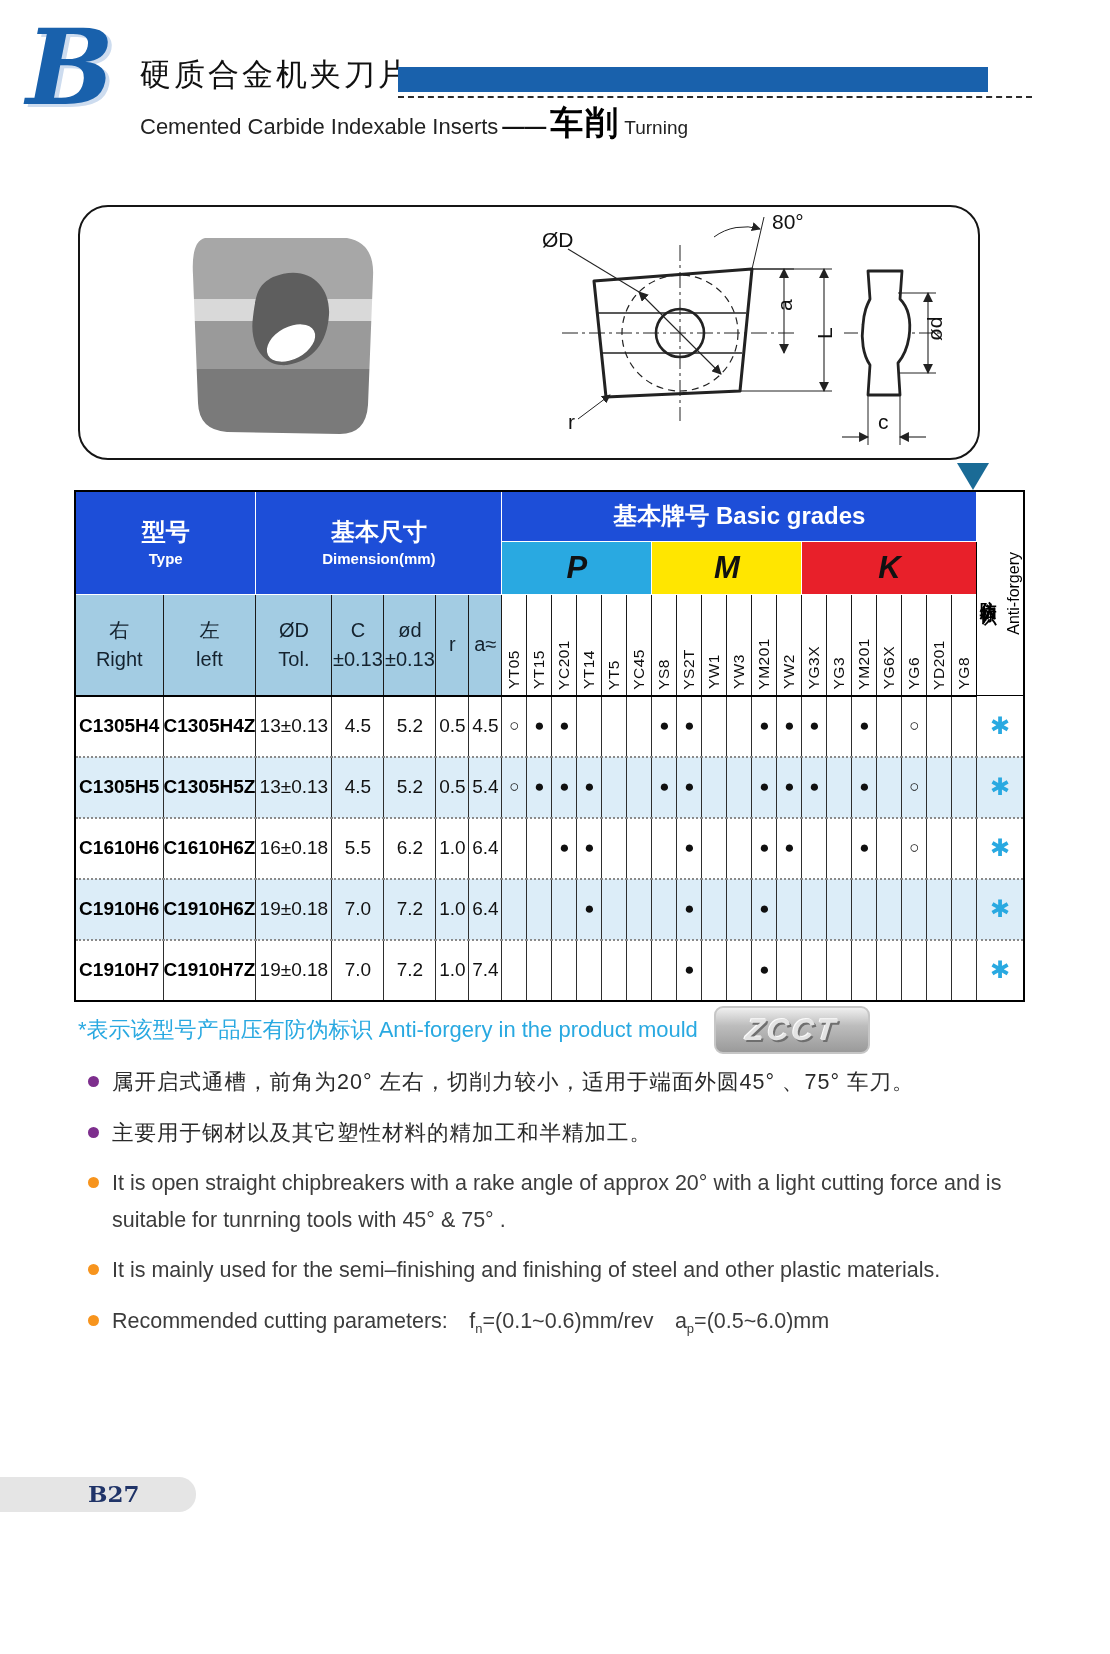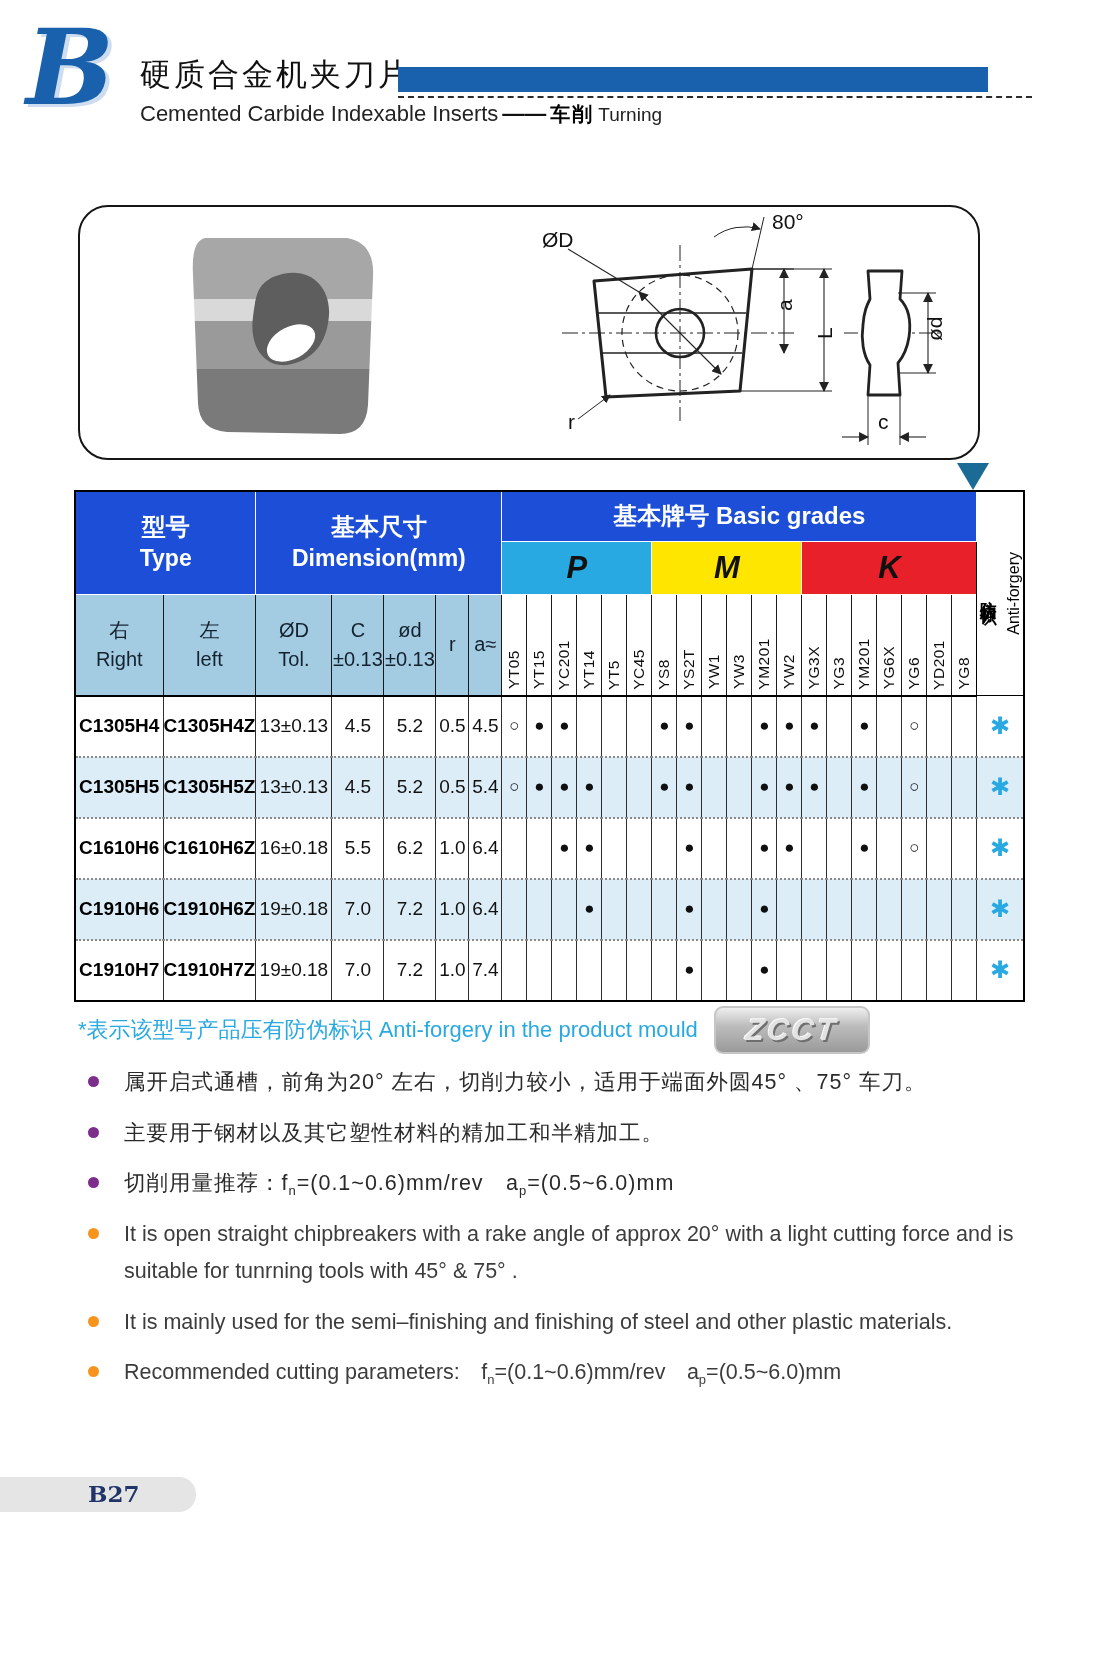--- a/index.html
+++ b/index.html
@@ -10,40 +10,40 @@
   .logo-b{position:absolute;left:26px;top:16px;font-family:"DejaVu Serif",serif;
           font-style:italic;font-weight:bold;font-size:104px;line-height:1;color:#1961ac;
           text-shadow:4px 3px 0 #cddcef;}
   .title-zh{position:absolute;left:140px;top:54px;font-size:31px;font-weight:normal;
             letter-spacing:3px;color:#101010;}
   .header-bar{position:absolute;left:398px;top:67px;width:590px;height:25px;background:#1961ac;}
   .header-dash{position:absolute;left:398px;top:96px;width:634px;border-top:2.5px dashed #2b2b2b;}
   .subtitle{position:absolute;left:140px;top:101px;display:flex;align-items:baseline;gap:4px;}
   .subtitle .en{font-size:22px;color:#222;}
   .subtitle .dash{font-size:22px;font-weight:bold;color:#111;}
-  .subtitle .zh{font-size:20px;font-weight:bold;color:#000;letter-spacing:2px;}
+  .subtitle .zh{font-size:33px;font-weight:bold;color:#000;letter-spacing:2px;}
   .subtitle .tail{font-size:19px;color:#222;}
 
   
   .draw-box{position:absolute;left:78px;top:205px;width:898px;height:251px;
             border:2.5px solid #151515;border-radius:30px;background:#fff;}
   .draw-box svg{position:absolute;left:0;top:0;}
   svg text{font-family:"Liberation Sans",sans-serif;fill:#111;}
 
   .tri-marker{position:absolute;left:957px;top:463px;width:0;height:0;
               border-left:16px solid transparent;border-right:16px solid transparent;
               border-top:27px solid #1a6b96;}
 
   
   table.spec{position:absolute;left:74px;top:490px;border-collapse:collapse;table-layout:fixed;
              border:2.5px solid #000;}
   table.spec th,table.spec td{padding:0;}
   th.teal{background:#1d4ed8;color:#fff;border:1px solid #fff;font-weight:bold;}
   th.teal .l1{display:block;font-size:24px;line-height:1.35;}
-  th.teal .l2{display:block;font-size:23px;font-weight:bold;line-height:1.35;}
+  th.teal .l2{display:block;font-size:15px;font-weight:bold;line-height:1.35;}
   tr.band th{font-style:italic;font-weight:bold;font-size:31px;color:#111;height:52px;
              border:1px solid #fff;}
   th.band-p{background:#29a9e1;}
   th.band-m{background:#ffe600;}
   th.band-k{background:#e8202a;}
   th.sub{background:#a3cce3;border:1px solid #1a1a1a;font-weight:normal;color:#14222e;height:100px;}
   th.sub .l1{display:block;font-size:20px;line-height:1.45;}
   th.glabel{background:#fff;border:1px solid #1a1a1a;vertical-align:bottom;}
   .vtext{writing-mode:vertical-rl;transform:rotate(180deg);white-space:nowrap;
          font-size:15.5px;font-weight:normal;color:#0d0d0d;display:block;margin:0 auto 5px auto;
@@ -67,21 +67,21 @@
   
   .note-row{position:absolute;left:78px;top:1006px;display:flex;align-items:center;gap:16px;}
   .note-text{font-size:22px;color:#29a9e1;}
   .zcct-logo{width:152px;height:44px;border-radius:9px;
              background:linear-gradient(180deg,#efefef 0%,#bdbdbd 40%,#9a9a9a 100%);
              border:2px solid #c6c6c6;display:flex;align-items:center;justify-content:center;}
   .zcct-logo span{font-style:italic;font-weight:bold;font-size:30px;letter-spacing:3px;
                   color:#e3e3e3;text-shadow:2px 2px 0 #6f6f6f,-1px -1px 0 #fbfbfb;transform:skewX(-6deg);}
 
   .bullets{position:absolute;left:88px;top:1064px;width:946px;}
-  .bullet{display:flex;gap:25px;margin-bottom:14px;font-size:21.5px;line-height:1.7;}
+  .bullet{display:flex;gap:13px;margin-bottom:14px;font-size:21.5px;line-height:1.7;}
   .bullet .b-dot{flex:none;width:11px;height:11px;border-radius:50%;margin-top:12px;}
   .b-purple{background:#7d2e8d;}
   .b-orange{background:#f7941d;}
   .bullet.zh span.t{color:#2a2a2a;letter-spacing:1px;}
   .bullet.en span.t{color:#3c3c3c;}
   .bullet sub{font-size:13px;}
 
   
   .footer-band{position:absolute;left:0;top:1477px;width:196px;height:35px;background:#e5e5e5;
                border-radius:0 17px 17px 0;}
@@ -475,24 +475,20 @@
   </div>
 
   <div class="bullets">
     <div class="bullet zh">
       <span class="b-dot b-purple"></span>
       <span class="t">属开启式通槽，前角为20° 左右，切削力较小，适用于端面外圆45° 、75° 车刀。</span>
     </div>
     <div class="bullet zh">
       <span class="b-dot b-purple"></span>
       <span class="t">主要用于钢材以及其它塑性材料的精加工和半精加工。</span>
-    </div>
-    <div class="bullet zh">
-      <span class="b-dot b-purple"></span>
-      <span class="t"><span>切削用量推荐：f</span><sub>n</sub><span>=(0.1~0.6)mm/rev　a</span><sub>p</sub><span>=(0.5~6.0)mm</span></span>
     </div>
     <div class="bullet en">
       <span class="b-dot b-orange"></span>
       <span class="t">It is open straight chipbreakers with a rake angle of approx 20° with a light cutting force and is suitable for tunrning tools with 45° &amp; 75° .</span>
     </div>
     <div class="bullet en">
       <span class="b-dot b-orange"></span>
       <span class="t">It is mainly used for the semi–finishing and finishing of steel and other plastic materials.</span>
     </div>
     <div class="bullet en">

